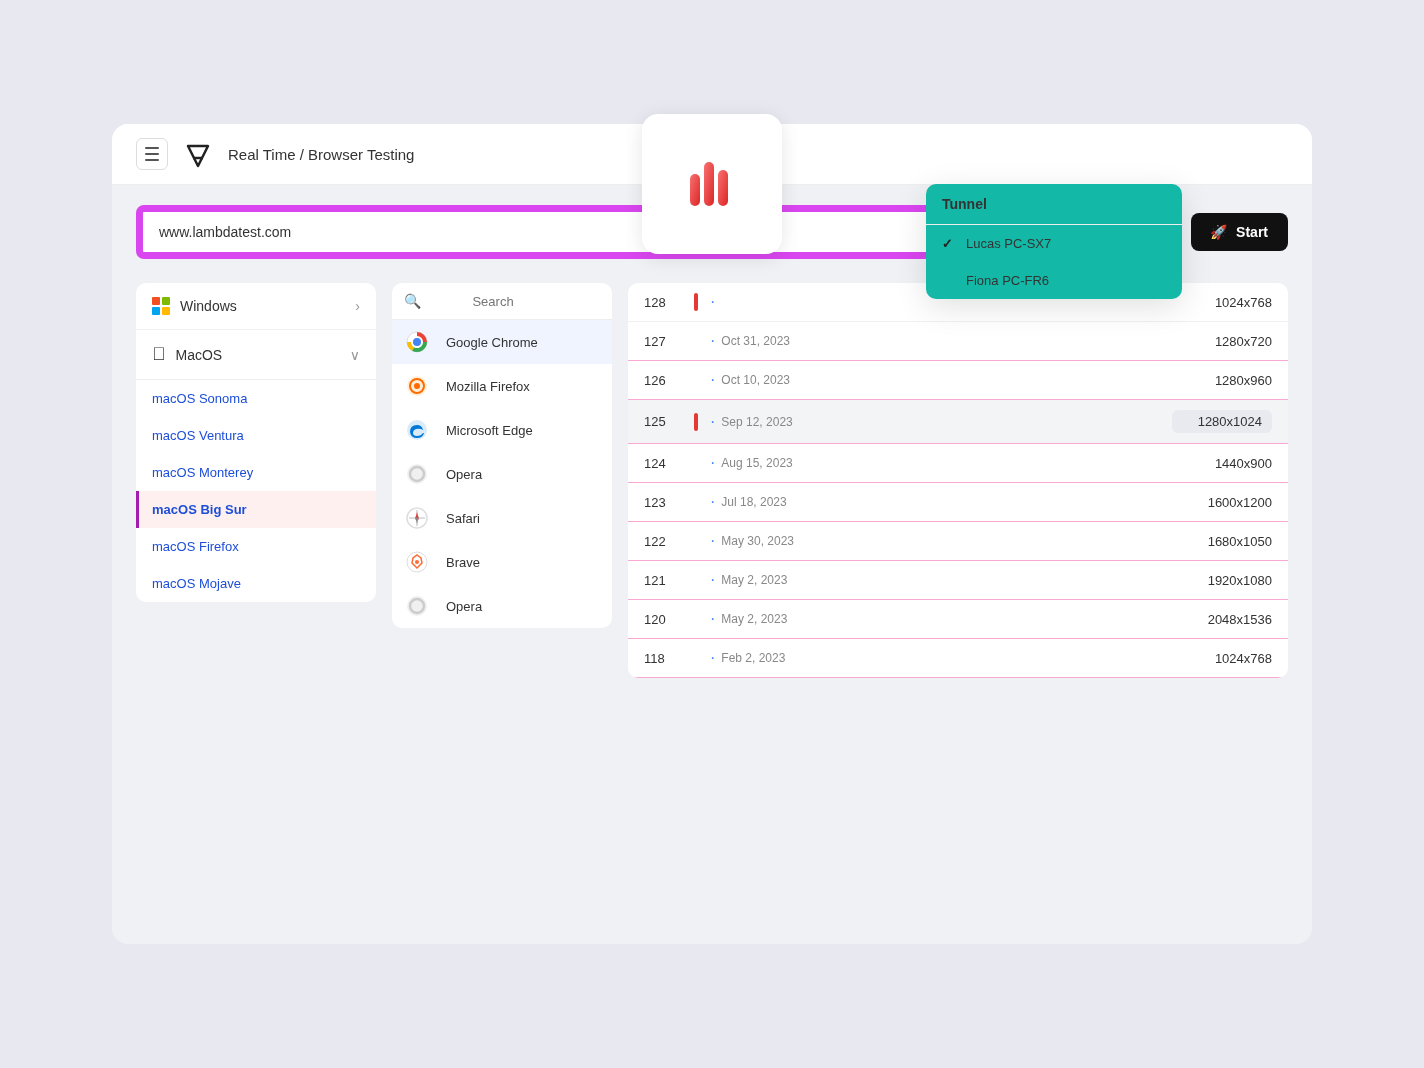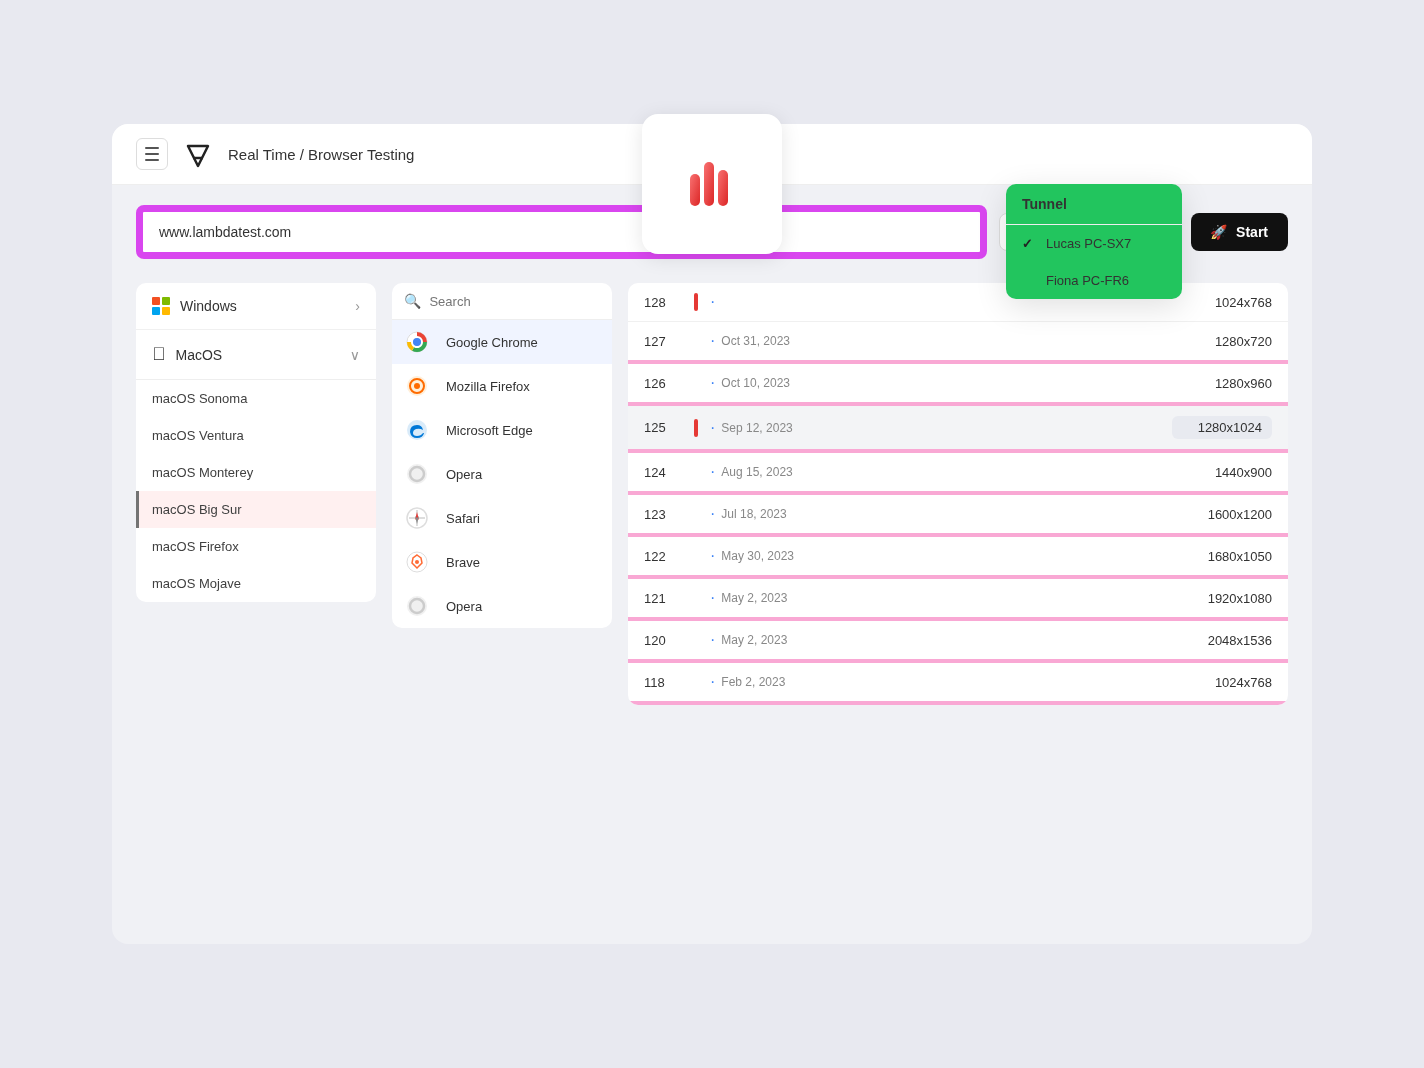--- a/index.html
+++ b/index.html
@@ -143,27 +143,27 @@
       color: #333;
       border-bottom: 1px solid #f0f0f0;
       gap: 10px;
     }
     .os-item:last-child { border-bottom: none; }
     .os-item .os-arrow { margin-left: auto; color: #999; }
     .os-sub-item {
       padding: 11px 16px;
       cursor: pointer;
       font-size: 13px;
-      color: #404040;
+      color: #1d4ed8;
     }
     .os-sub-item.active {
       background: #fff0f0;
-      border-left: 3px solid #737373;
+      border-left: 3px solid #a21caf;
       padding-left: 13px;
-      font-weight: 400;
+      font-weight: 700;
     }
     
     .browser-panel {
       background: white;
       border-radius: 10px;
       width: 220px;
       flex-shrink: 0;
       overflow: hidden;
       height: fit-content;
     }
@@ -174,20 +174,21 @@
       align-items: center;
       gap: 8px;
     }
     .search-box input {
       border: none;
       outline: none;
       font-size: 13px;
       color: #333;
       flex: 1;
       background: transparent;
+      margin-left: 43px;
     }
     .browser-item {
       display: flex;
       align-items: center;
       padding: 11px 14px;
       cursor: pointer;
       font-size: 13px;
       color: #333;
       gap: 18px;
     }
@@ -204,21 +205,21 @@
       background: white;
       border-radius: 10px;
       flex: 1;
       overflow: hidden;
       height: fit-content;
     }
     .version-row {
       display: flex;
       align-items: center;
       padding: 10px 16px;
-      border-bottom: 4px solid #f9a8d4;
+      border-bottom: 1px solid #f9a8d4;
       cursor: pointer;
       font-size: 13px;
     }
     .version-row.active-row { background: #f3f4f6; }
     .version-num { width: 50px; color: #333; font-weight: 500; }
     .version-indicator {
       width: 4px; height: 18px; border-radius: 2px;
       margin-right: 12px;
     }
     .version-indicator.red { background: #e53935; }
@@ -228,24 +229,24 @@
     .version-res.selected-res {
       background: #e8eaf0;
       padding: 4px 10px;
       border-radius: 6px;
     }
     
     .tunnel-popup {
       position: absolute;
       top: 60px;
       right: 130px;
-      background: #22c55e;
+      background: #14b8a6;
       border-radius: 10px;
       box-shadow: 0 8px 32px rgba(0,0,0,0.12);
-      width: 176px;
+      width: 256px;
       z-index: 20;
       overflow: hidden;
     }
     .tunnel-popup-title {
       padding: 12px 16px;
       font-weight: 600;
       font-size: 14px;
       color: #333;
       border-bottom: 1px solid #eee;
     }

